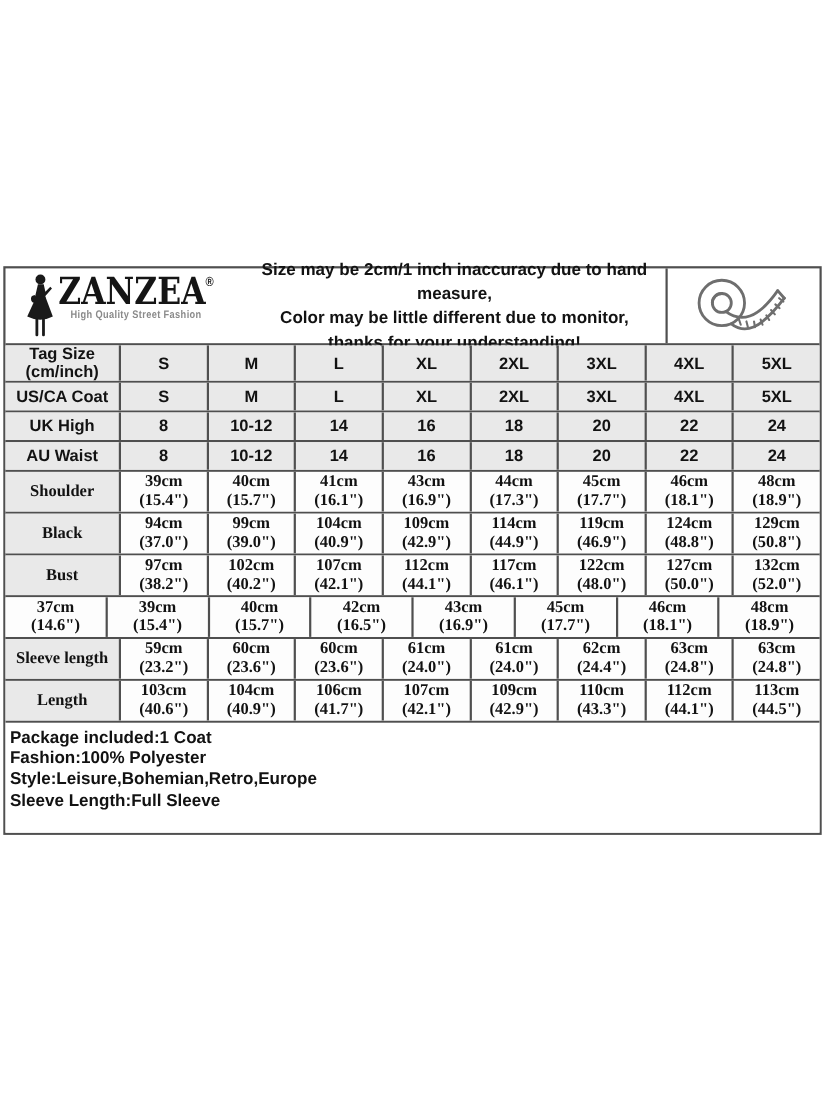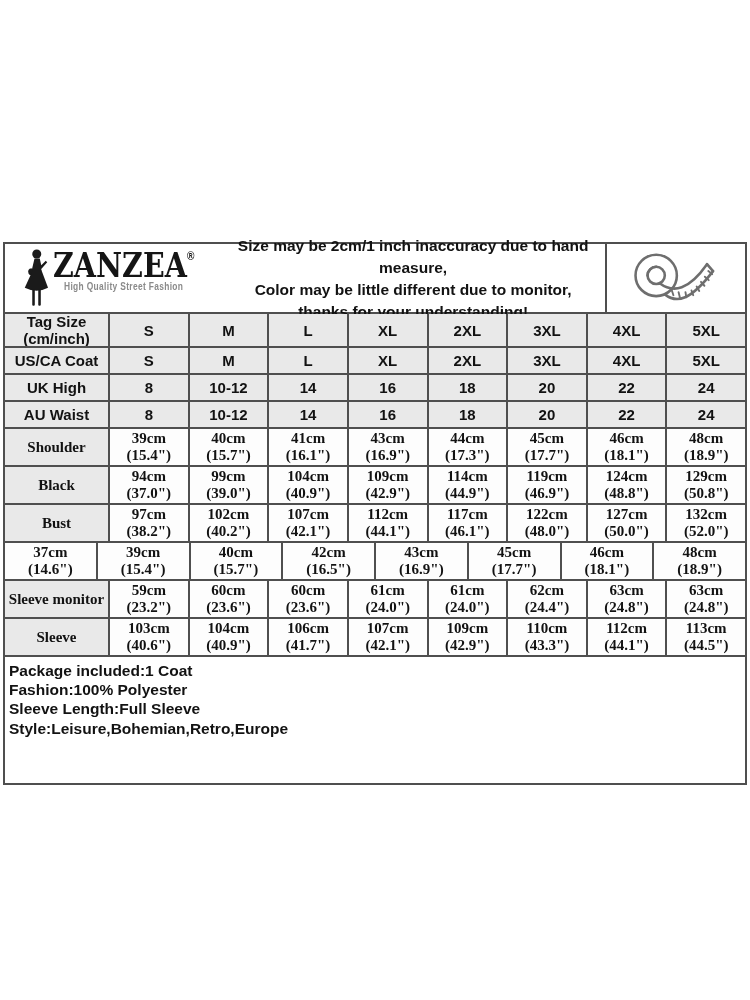--- a/index.html
+++ b/index.html
@@ -29,21 +29,21 @@
   .row-tag{height:32px;}
   .row-size{height:25px;}
   .row-measure{height:36px;font-family:Liberation Serif, serif;}
   .cell{flex:1;display:flex;flex-direction:column;justify-content:center;align-items:center;
     text-align:center;font-size:15px;background:var(--cell-fill,#fdfdfd);overflow:hidden;}
   .cell + .cell{border-left:2px solid var(--border,#4f4f4f);}
   .label-cell{flex:0 0 103px;background:var(--header-fill,#e9e9e9);}
   .row-gray .cell{background:var(--header-fill,#e9e9e9);}
   .val-cell div,.label-cell div{line-height:17px;}
   
-  .footer{border-top:2px solid var(--border,#4f4f4f);height:128px;box-sizing:border-box;
+  .footer{border-top:2px solid var(--border,#4f4f4f);height:102px;box-sizing:border-box;
     padding:4px 6px 0 4px;font-size:15.5px;line-height:19.2px;background:#fff;}
 </style>
 </head>
 <body>
 
 <div class="frame">
 
   <div class="header-band">
     <div class="logo">
       <svg class="logo-figure" viewBox="0 0 40 78">
@@ -272,21 +272,21 @@
         <div class="cell val-cell">
           <div class="">46cm</div>
           <div class="">(18.1")</div>
         </div>
         <div class="cell val-cell">
           <div class="">48cm</div>
           <div class="">(18.9")</div>
         </div>
       </div>
       <div class="trow row-measure">
-        <div class="cell label-cell">Sleeve monitor</div>
+        <div class="cell label-cell">Sleeve length</div>
         <div class="cell val-cell">
           <div class="">59cm</div>
           <div class="">(23.2")</div>
         </div>
         <div class="cell val-cell">
           <div class="">60cm</div>
           <div class="">(23.6")</div>
         </div>
         <div class="cell val-cell">
           <div class="">60cm</div>
@@ -307,21 +307,21 @@
         <div class="cell val-cell">
           <div class="">63cm</div>
           <div class="">(24.8")</div>
         </div>
         <div class="cell val-cell">
           <div class="">63cm</div>
           <div class="">(24.8")</div>
         </div>
       </div>
       <div class="trow row-measure">
-        <div class="cell label-cell">Sleeve</div>
+        <div class="cell label-cell">Length</div>
         <div class="cell val-cell">
           <div class="">103cm</div>
           <div class="">(40.6")</div>
         </div>
         <div class="cell val-cell">
           <div class="">104cm</div>
           <div class="">(40.9")</div>
         </div>
         <div class="cell val-cell">
           <div class="">106cm</div>
@@ -346,17 +346,17 @@
         <div class="cell val-cell">
           <div class="">113cm</div>
           <div class="">(44.5")</div>
         </div>
       </div>
     </div>
 
   <div class="footer">
     <div>Package included:1 Coat</div>
     <div>Fashion:100% Polyester</div>
+    <div>Style:Leisure,Bohemian,Retro,Europe</div>
     <div>Sleeve Length:Full Sleeve</div>
-    <div>Style:Leisure,Bohemian,Retro,Europe</div>
   </div>
 
 </div>
 
 </body></html>

